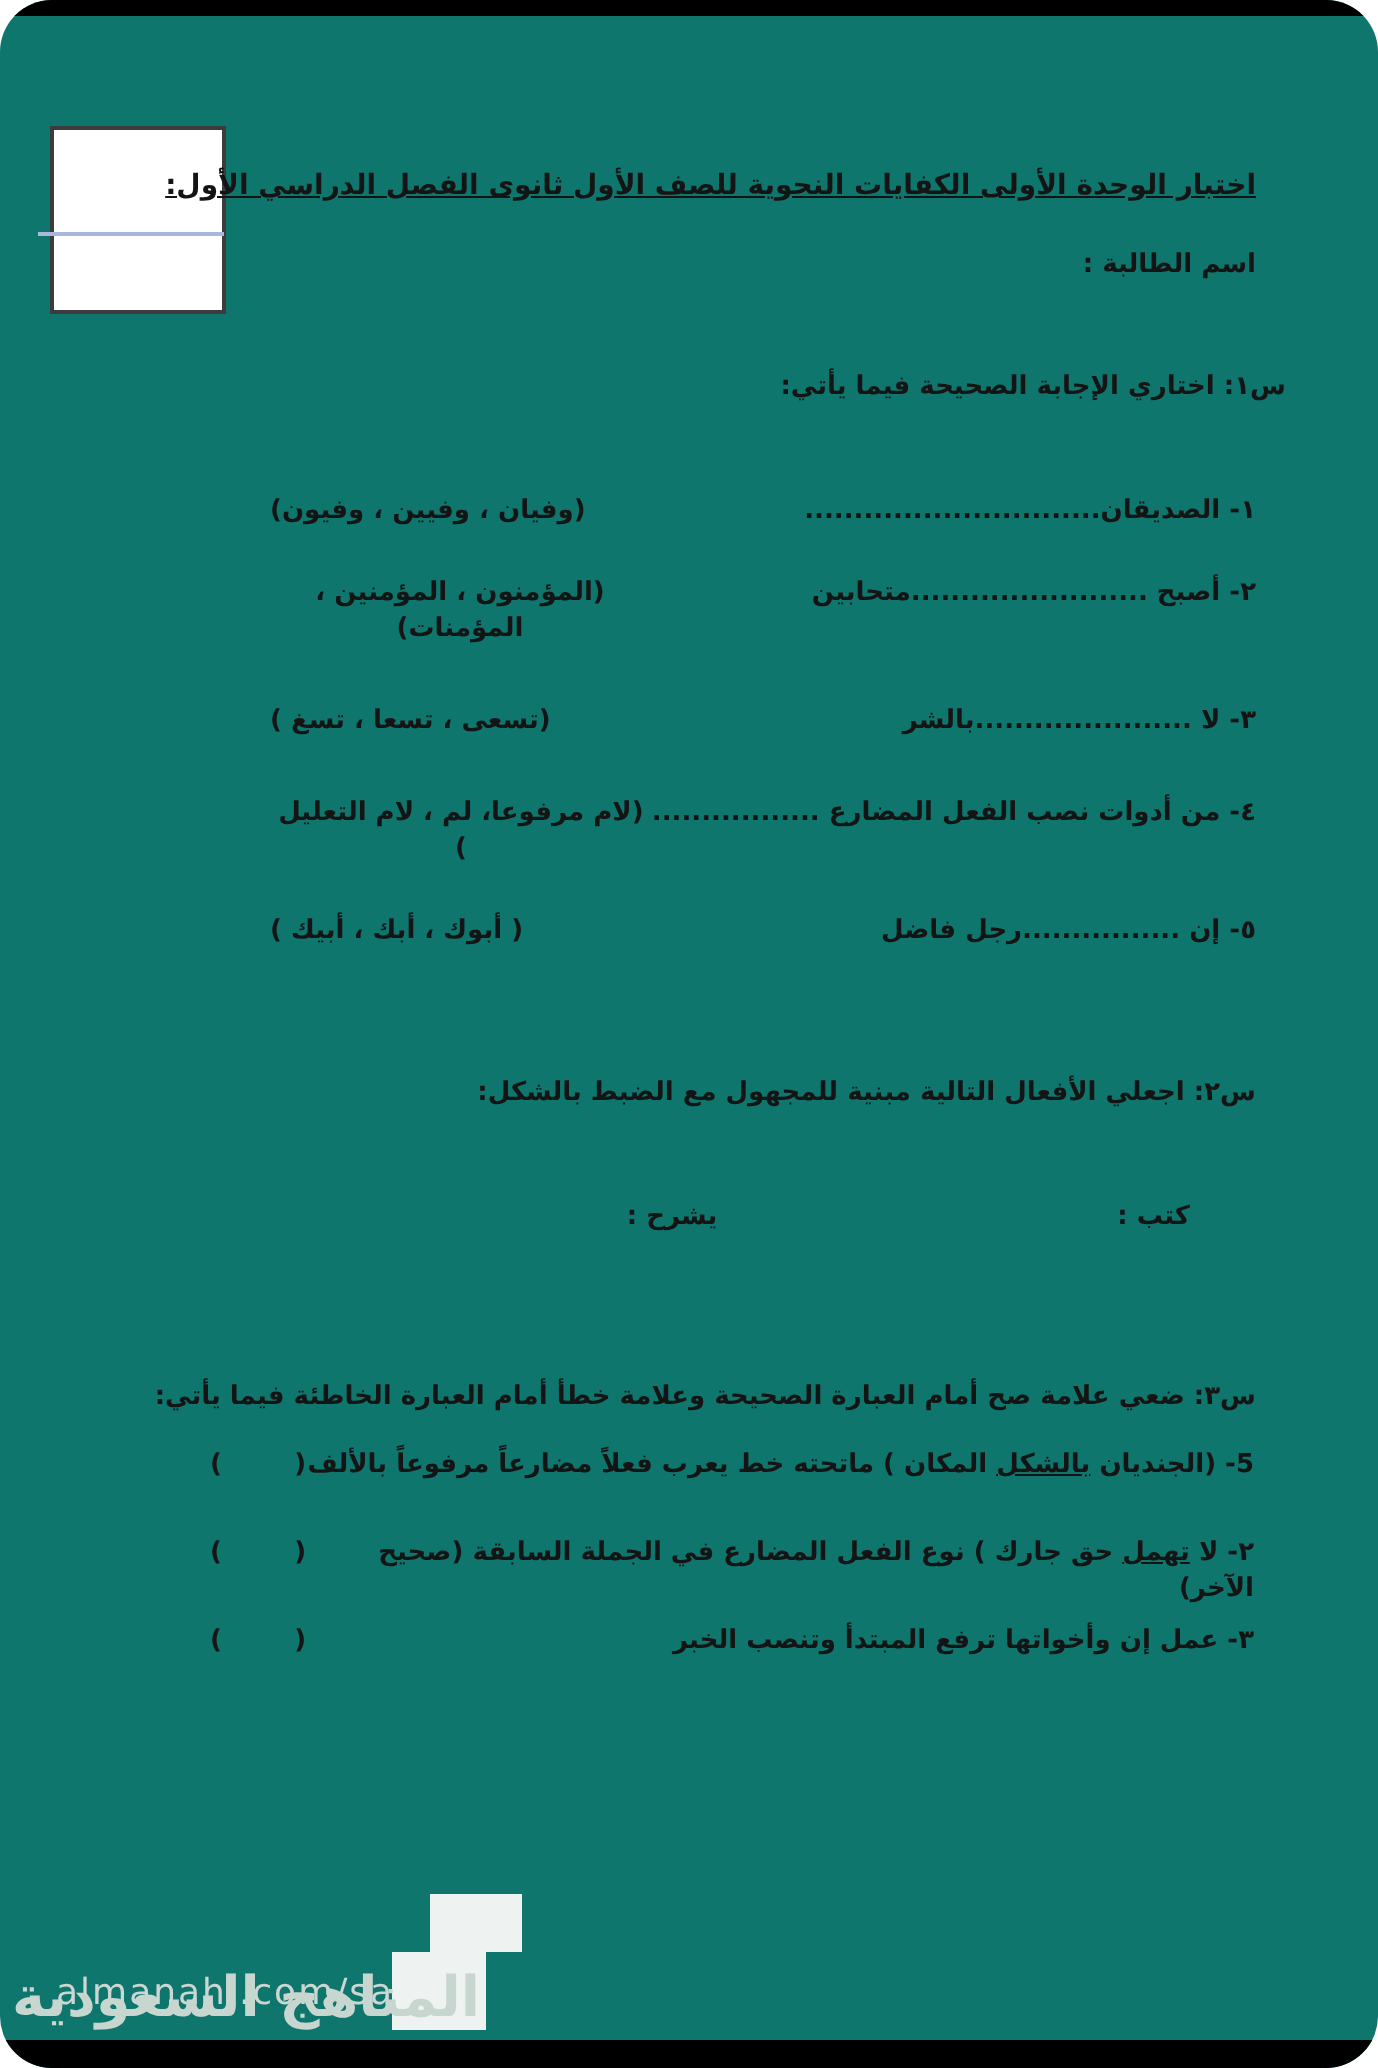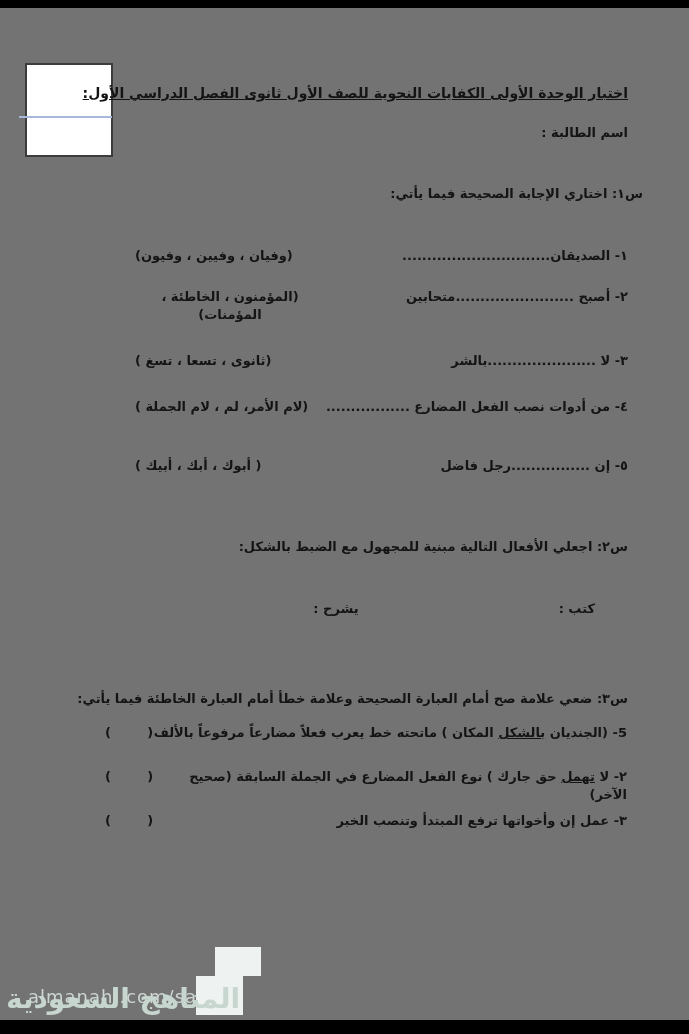--- a/index.html
+++ b/index.html
@@ -3,24 +3,25 @@
 <meta charset="utf-8">
 <style>
   * { margin: 0; padding: 0; box-sizing: border-box; }
   html, body { background: #ffffff; }
   body { font-family: "DejaVu Sans", sans-serif; }
 
   .page {
     position: relative;
     width: 689px;
     height: 1034px;
-    background: #737373;
+    background: #0f766e;
     overflow: hidden;
     direction: rtl;
     color: #141414;
+    border-radius: 26px;
   }
 
   .scan-bar { position: absolute; left: 0; width: 100%; background: #000; }
   .scan-bar.top { top: 0; height: 8px; }
   .scan-bar.bottom { bottom: 0; height: 14px; }
 
   .logo-box {
     position: absolute;
     left: 25px; top: 63px;
     width: 88px; height: 94px;
@@ -125,31 +126,31 @@
 
   <div class="s1-head txt">س١: اختاري الإجابة الصحيحة فيما يأتي:</div>
 
   <div class="q-row row-1 txt">
     <span class="q">١- الصديقان..............................</span>
     <span class="opts">(وفيان ، وفيين ، وفيون)</span>
   </div>
 
   <div class="q-row row-2 txt">
     <span class="q">٢- أصبح ........................متحابين</span>
-    <span class="opts opts-wrap">(المؤمنون ، الخاطئة ، المؤمنات)</span>
+    <span class="opts opts-wrap">(المؤمنون ، المؤمنين ، المؤمنات)</span>
   </div>
 
   <div class="q-row row-3 txt">
     <span class="q">٣- لا ......................بالشر</span>
-    <span class="opts">(ثانوى ، تسعا ، تسغ )</span>
+    <span class="opts">(تسعى ، تسعا ، تسغ )</span>
   </div>
 
   <div class="q-row row-4 txt">
     <span class="q">٤- من أدوات نصب الفعل المضارع .................</span>
-    <span class="opts">(لام الأمر، لم ، لام الجملة )</span>
+    <span class="opts">(لام مرفوعا، لم ، لام التعليل )</span>
   </div>
 
   <div class="q-row row-5 txt">
     <span class="q">٥- إن ................رجل فاضل</span>
     <span class="opts">( أبوك ، أبك ، أبيك )</span>
   </div>
 
   <div class="s2-head txt">س٢: اجعلي الأفعال التالية مبنية للمجهول مع الضبط بالشكل:</div>
 
   <div class="verbs-row txt">

